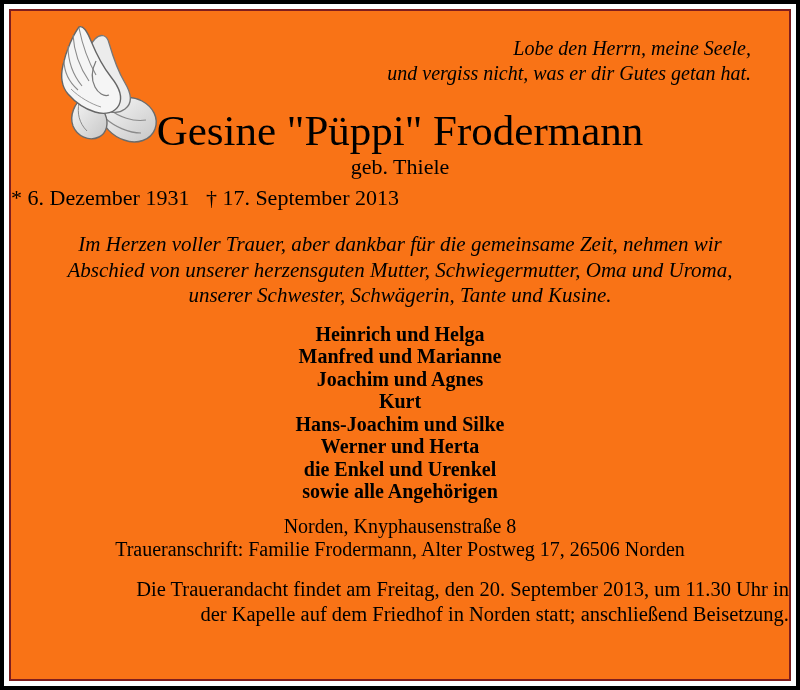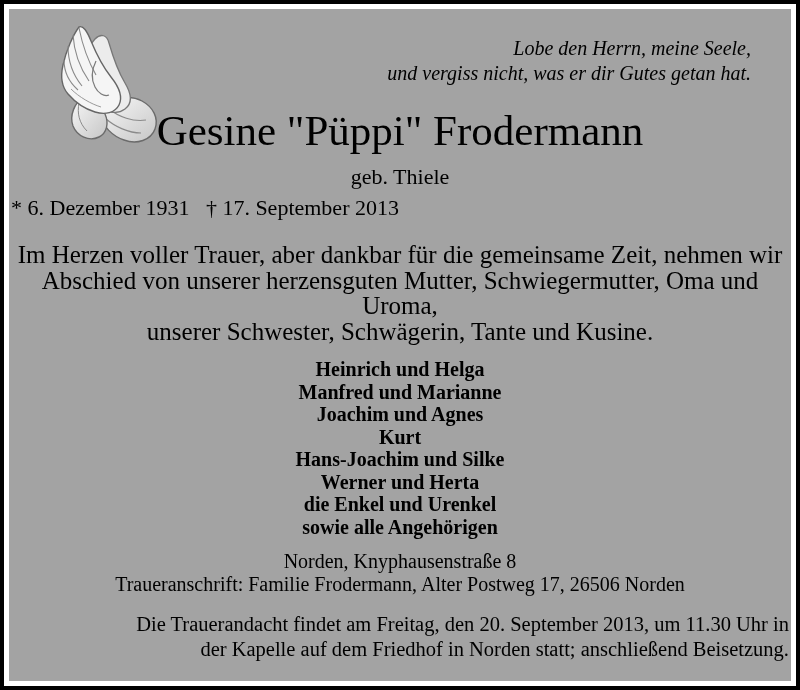--- a/index.html
+++ b/index.html
@@ -18,24 +18,24 @@
   }
   .paper{
     width:100%;height:100%;
     box-sizing:border-box;
     background:#fff;
     padding:5px;
   }
   .card{
     width:100%;height:100%;
     box-sizing:border-box;
-    border:2px solid #a3a3a3;
+    border:2px solid #7f1d1d;
     position:relative;
     overflow:hidden;
-    background:#a3a3a3;
+    background:#f97316;
   }
   .hands{
     position:absolute;
     left:38px;top:12px;
     width:120px;height:126px;
   }
   .psalm{
     margin:25px 38px 0 0;
     text-align:right;
     font-style:italic;
@@ -43,37 +43,38 @@
     line-height:25px;
   }
   .title{
     margin-top:22px;
     text-align:center;
     font-size:43px;
     line-height:46px;
     white-space:nowrap;
   }
   .maiden{
-    margin-top:10px;
+    margin-top:0;
     text-align:center;
     font-size:22px;
     line-height:26px;
   }
   .dates{
     margin-top:4px;
     font-size:22px;
     line-height:28px;
     white-space:pre;
   }
   .intro{
     margin-top:20px;
     text-align:center;
-    font-size:25px;
+    font-size:21px;
     line-height:25.5px;
     white-space:pre-line;
+    font-style:italic;
   }
   .mourners{
     margin-top:14px;
     text-align:center;
     font-weight:bold;
     font-size:20px;
     line-height:22.5px;
   }
   .address{
     margin-top:12px;

